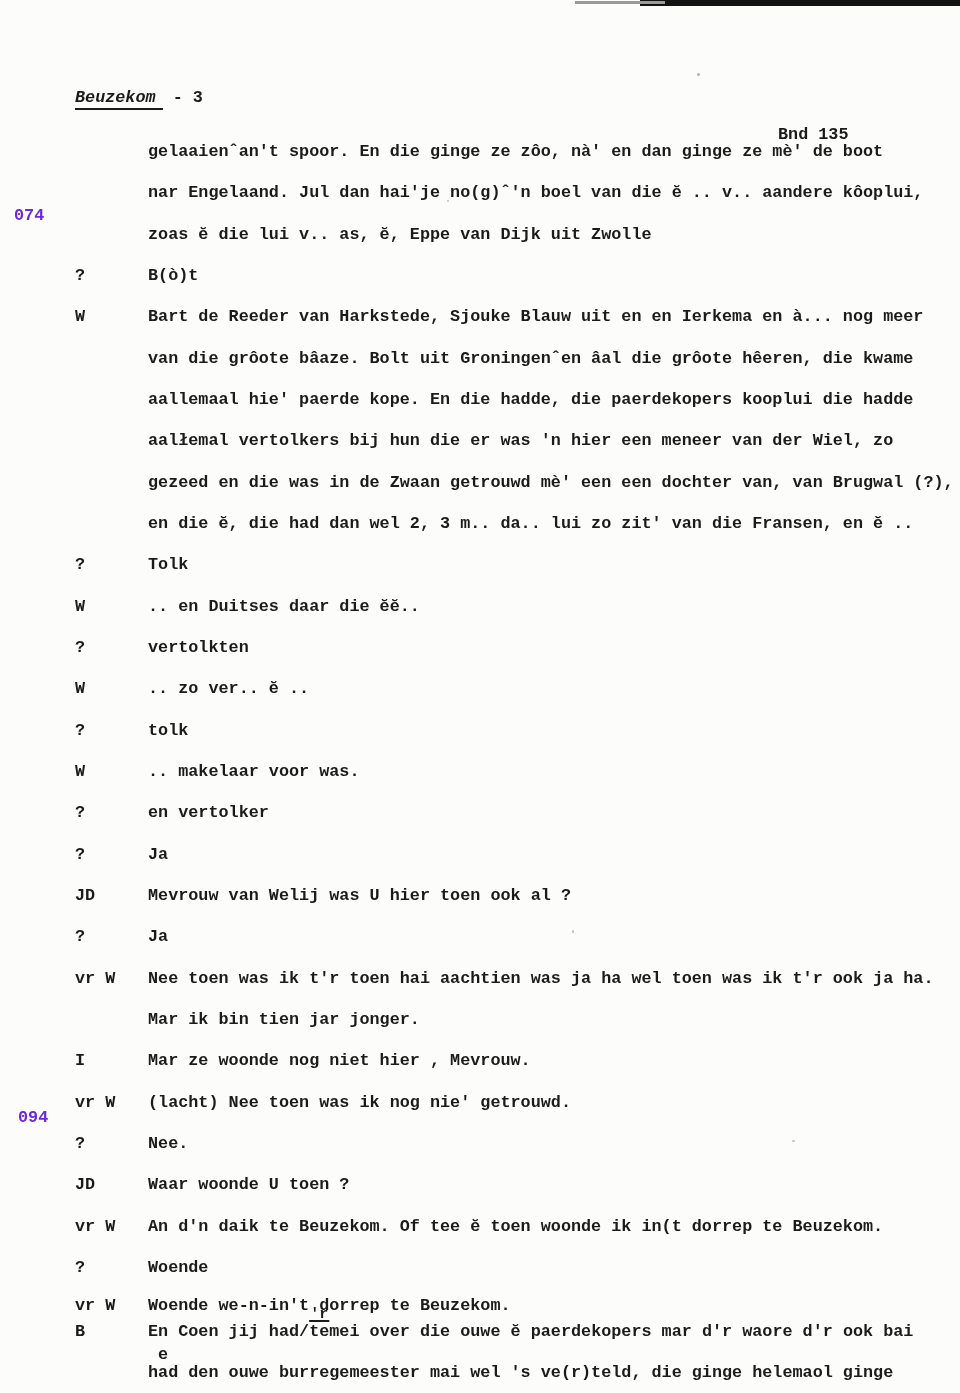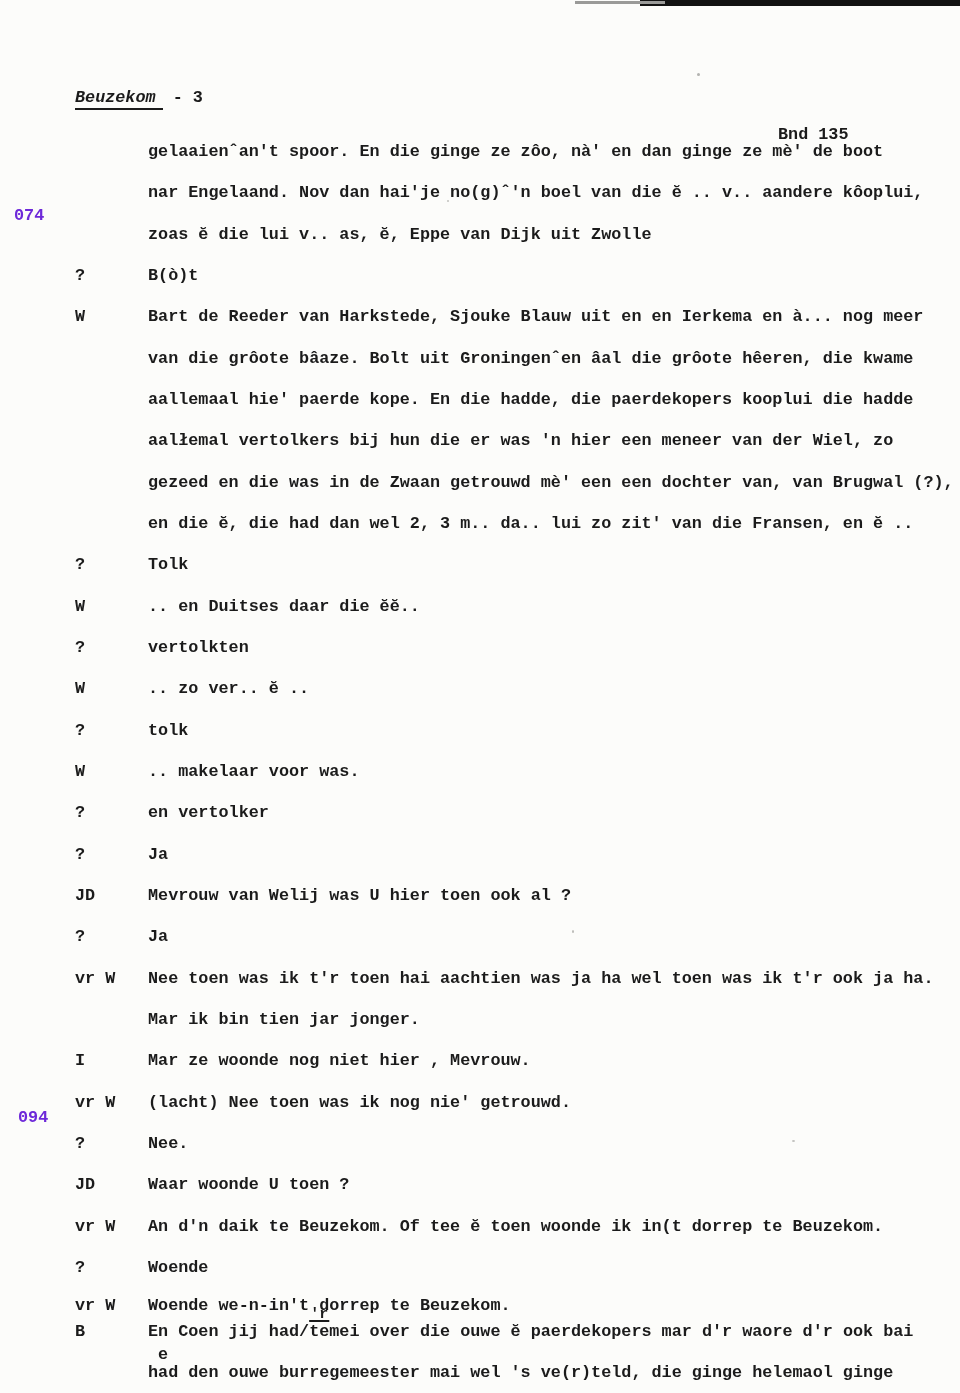--- a/index.html
+++ b/index.html
@@ -53,21 +53,21 @@
 
   <div id="margin-074" class="margin-num">074</div>
   <div id="margin-094" class="margin-num">094</div>
 
   <div class="row" style="top:142px">
       <span class="spk"></span>
       <span class="txt">gelaaienˆan't spoor. En die ginge ze zôo, nà' en dan ginge ze mè' de boot</span>
     </div>
   <div class="row" style="top:183px">
       <span class="spk"></span>
-      <span class="txt">nar Engelaand. Nov dan hai'je no(g)ˆ'n boel van die ĕ .. v.. aandere kôoplui,</span>
+      <span class="txt">nar Engelaand. Jul dan hai'je no(g)ˆ'n boel van die ĕ .. v.. aandere kôoplui,</span>
     </div>
   <div class="row" style="top:225px">
       <span class="spk"></span>
       <span class="txt">zoas ĕ die lui v.. as, ĕ, Eppe van Dijk uit Zwolle</span>
     </div>
   <div class="row" style="top:266px">
       <span class="spk">?</span>
       <span class="txt">B(ò)t</span>
     </div>
   <div class="row" style="top:307px">

